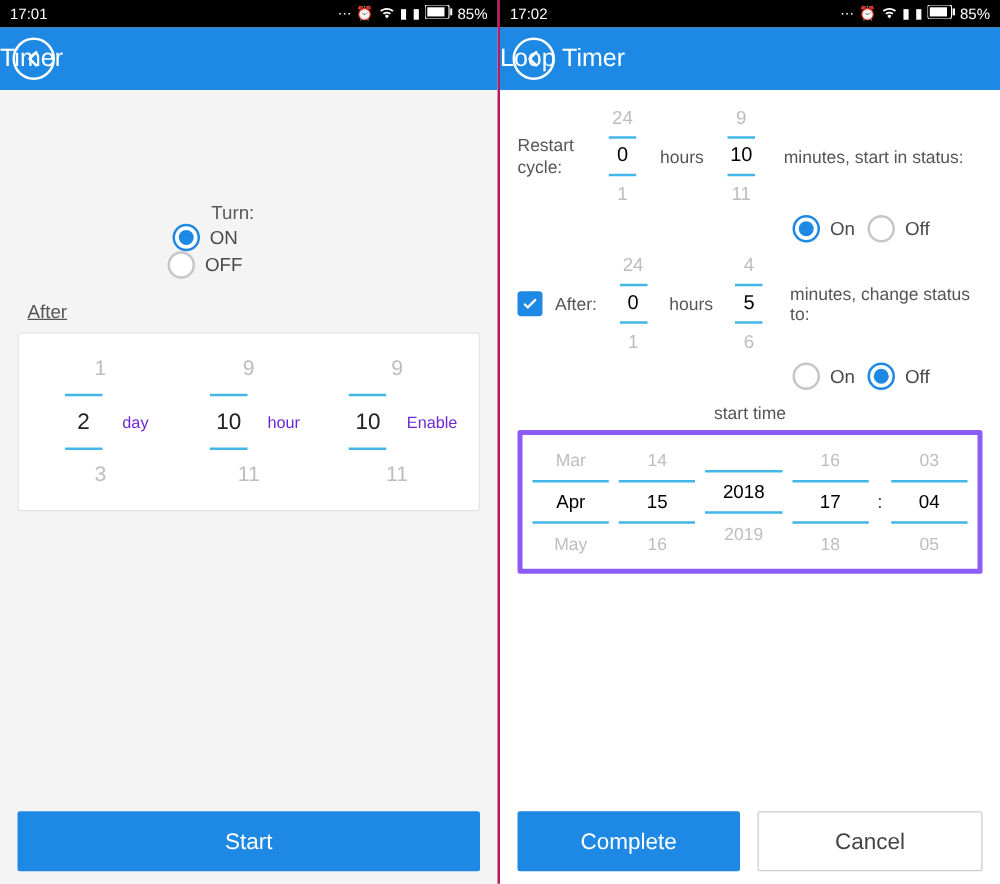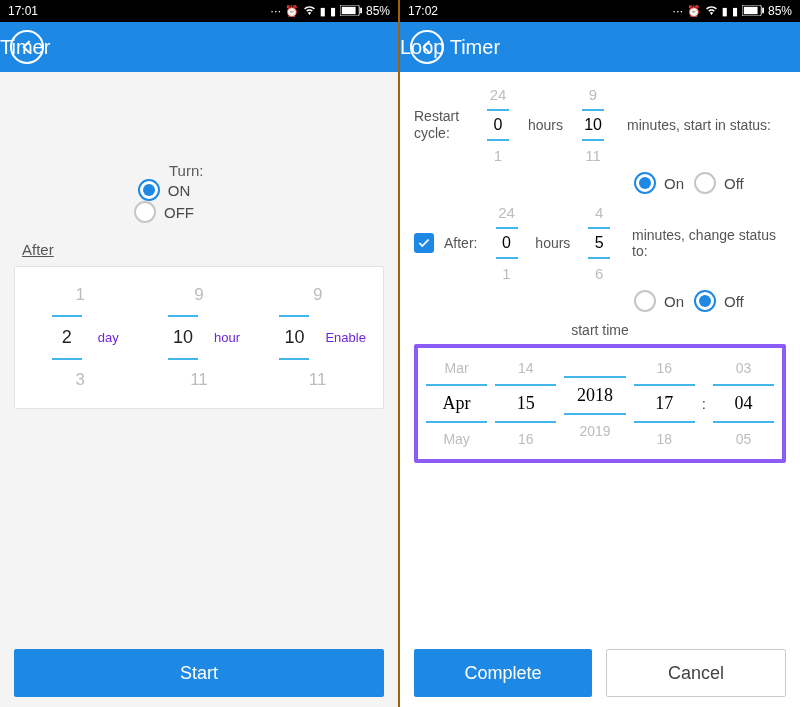--- a/index.html
+++ b/index.html
@@ -1,18 +1,18 @@
 <!DOCTYPE html>
 <html><head>
 <meta charset="utf-8">
 <style>
   * { box-sizing: border-box; margin: 0; padding: 0; font-family: -apple-system, "Helvetica Neue", Arial, sans-serif; }
   body { background: #fff; width: 800px; height: 707px; overflow: hidden; }
   .wrap { display: flex; width: 800px; height: 707px; }
-  .phone { width: 400px; height: 707px; display: flex; flex-direction: column; background: #f4f4f4; position: relative; border-right: 2px solid #a16207;}
+  .phone { width: 400px; height: 707px; display: flex; flex-direction: column; background: #f4f4f4; position: relative; border-right: 2px solid #be185d;}
   .phone:last-child { border-right: none; background:#fff; }
 
   
   .statusbar { height: 22px; background: #000; color: #fff; display: flex; align-items: center; padding: 0 8px; font-size: 12px; justify-content: space-between; }
   .statusbar .right { display: flex; align-items: center; gap: 4px; }
   .sb-icon { font-size: 11px; line-height: 1; }
 
   
   .header { height: 50px; background: #1e88e5; color: #fff; display: flex; align-items: center; position: relative; }
   .header .title { position: absolute; left: 0; right: 0; font-size: 20px; font-weight: 400; }
@@ -57,21 +57,21 @@
   .row1 .mini-picker { width:40px; }
   .row1 .rest { margin-left:8px; }
   .status-row { display:flex; align-items:center; gap:10px; margin-left:220px; margin-top:4px; margin-bottom:6px;}
   .status-row .opt { display:flex; align-items:center;}
   .checkbox { width:20px; height:20px; border-radius:3px; background:#1e88e5; display:inline-flex; align-items:center; justify-content:center; flex-shrink:0;}
   .checkbox svg { width:14px; height:14px; stroke:#fff; stroke-width:3; fill:none;}
   .start-time-label { text-align:center; margin:10px 0 6px; color:#555;}
   .dt-card { background:#fff; border:4px solid #8b5cf6; border-radius:2px; padding:6px 4px; display:flex; align-items:center;}
   .dt-col { flex:1; text-align:center;}
   .dt-col .dim { color:#bdbdbd; font-size:14px; padding:6px 0;}
-  .dt-col .sel { color:#000; font-size:18px; padding:7px 0; border-top:2px solid #42b6e9; border-bottom:2px solid #42b6e9; margin:2px 4px; display:block;font-family:Liberation Serif, serif;}
+  .dt-col .sel { color:#000; font-size:15px; padding:7px 0; border-top:2px solid #42b6e9; border-bottom:2px solid #42b6e9; margin:2px 4px; display:block;}
   .colon { width:10px; text-align:center; color:#444; font-size:15px;}
   .enable-row { display:flex; align-items:center; justify-content:flex-end; gap:12px; margin-top:18px; padding-right:4px;}
   .switch { width:50px; height:26px; border-radius:13px; background:#1e88e5; position:relative;}
   .switch .knob { position:absolute; top:2px; right:2px; width:22px; height:22px; background:#fff; border-radius:50%; box-shadow:0 1px 2px rgba(0,0,0,.3);}
 </style>
 </head>
 <body>
 
 <div class="wrap">
 

